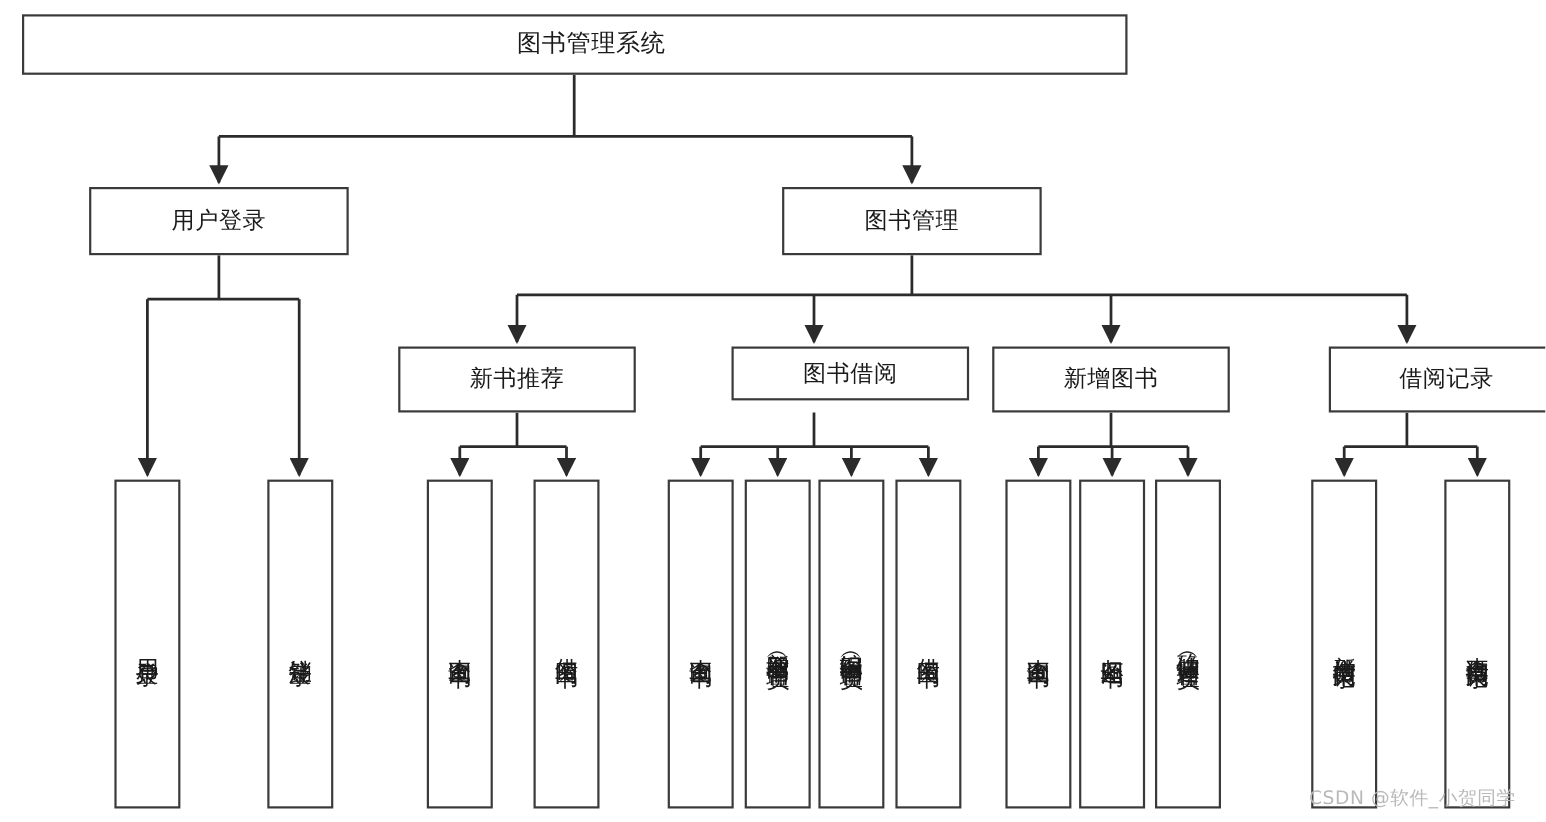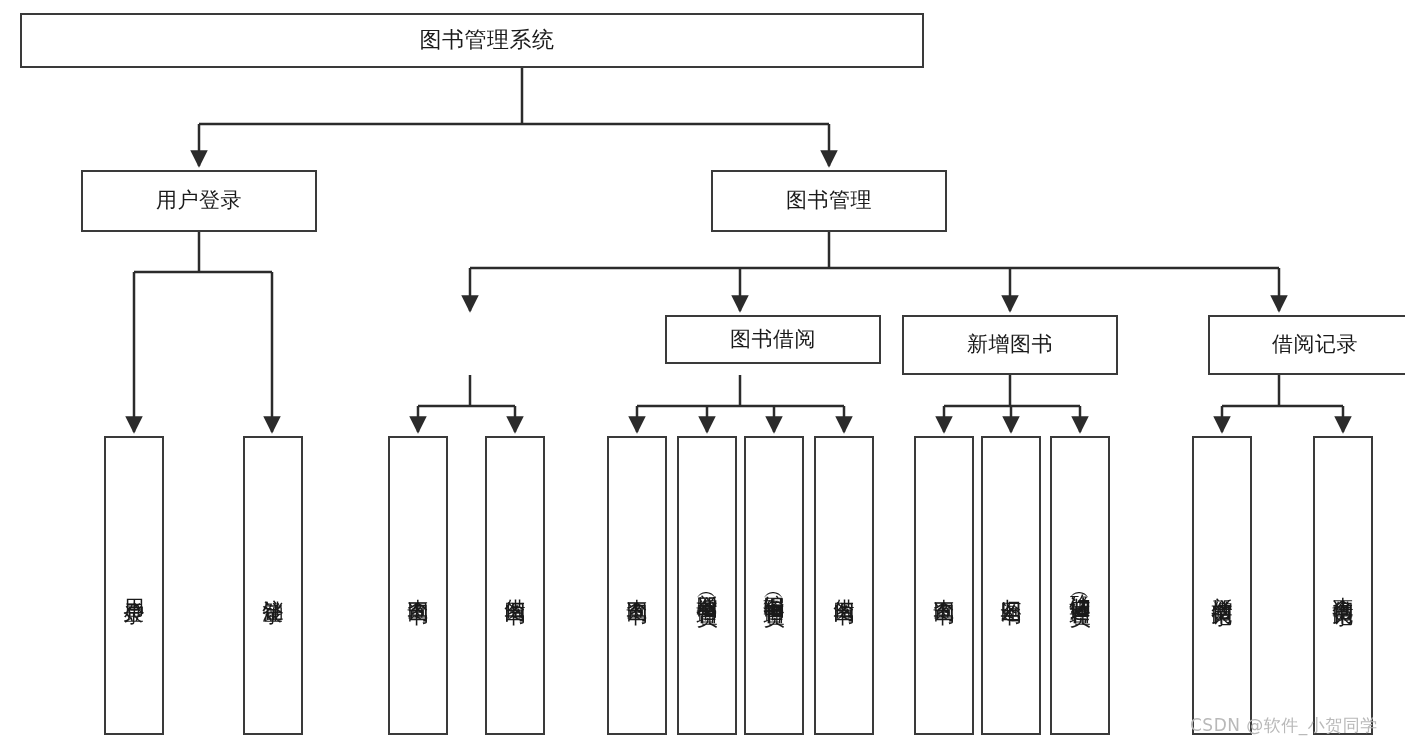--- a/index.html
+++ b/index.html
@@ -123,31 +123,34 @@
       <path d="M 1011 406 L 1011 432" marker-end="url(#arrow)"></path>
       <path d="M 1080 406 L 1080 432" marker-end="url(#arrow)"></path>
 
       <path d="M 1279 375 L 1279 406"></path>
       <path d="M 1222 406 L 1343 406"></path>
       <path d="M 1222 406 L 1222 432" marker-end="url(#arrow)"></path>
       <path d="M 1343 406 L 1343 432" marker-end="url(#arrow)"></path>
     </g>
   </svg>
 
-  <div class="node horiz root" id="node-root" style="left: 20px; top: 13px; width: 904px; height: 55px; padding-left: 30px;">
+  <div class="node horiz root" id="node-root" style="left: 20px; top: 13px; width: 1005px; height: 55px; padding-left: 30px;">
     <span class="label">图书管理系统</span>
   </div>
 
   <div class="node horiz" id="node-l2-0" style="left: 81px; top: 170px; width: 236px; height: 62px;">
     <span class="label">用户登录</span>
   </div>
   <div class="node horiz" id="node-l2-1" style="left: 711px; top: 170px; width: 236px; height: 62px;">
     <span class="label">图书管理</span>
   </div>
 
+  <div class="node horiz" id="node-l3-0" style="left: 362px; top: 315px; width: 216px; height: 60px;">
+    <span class="label">新书推荐</span>
+  </div>
   <div class="node horiz" id="node-l3-1" style="left: 632px; top: 315px; width: 216px; height: 49px; margin-left: 33px;">
     <span class="label">图书借阅</span>
   </div>
   <div class="node horiz" id="node-l3-2" style="left: 902px; top: 315px; width: 216px; height: 60px;">
     <span class="label">新增图书</span>
   </div>
   <div class="node horiz" id="node-l3-3" style="left: 1172px; top: 315px; width: 214px; height: 60px; margin-left: 36px;">
     <span class="label">借阅记录</span>
   </div>
 

